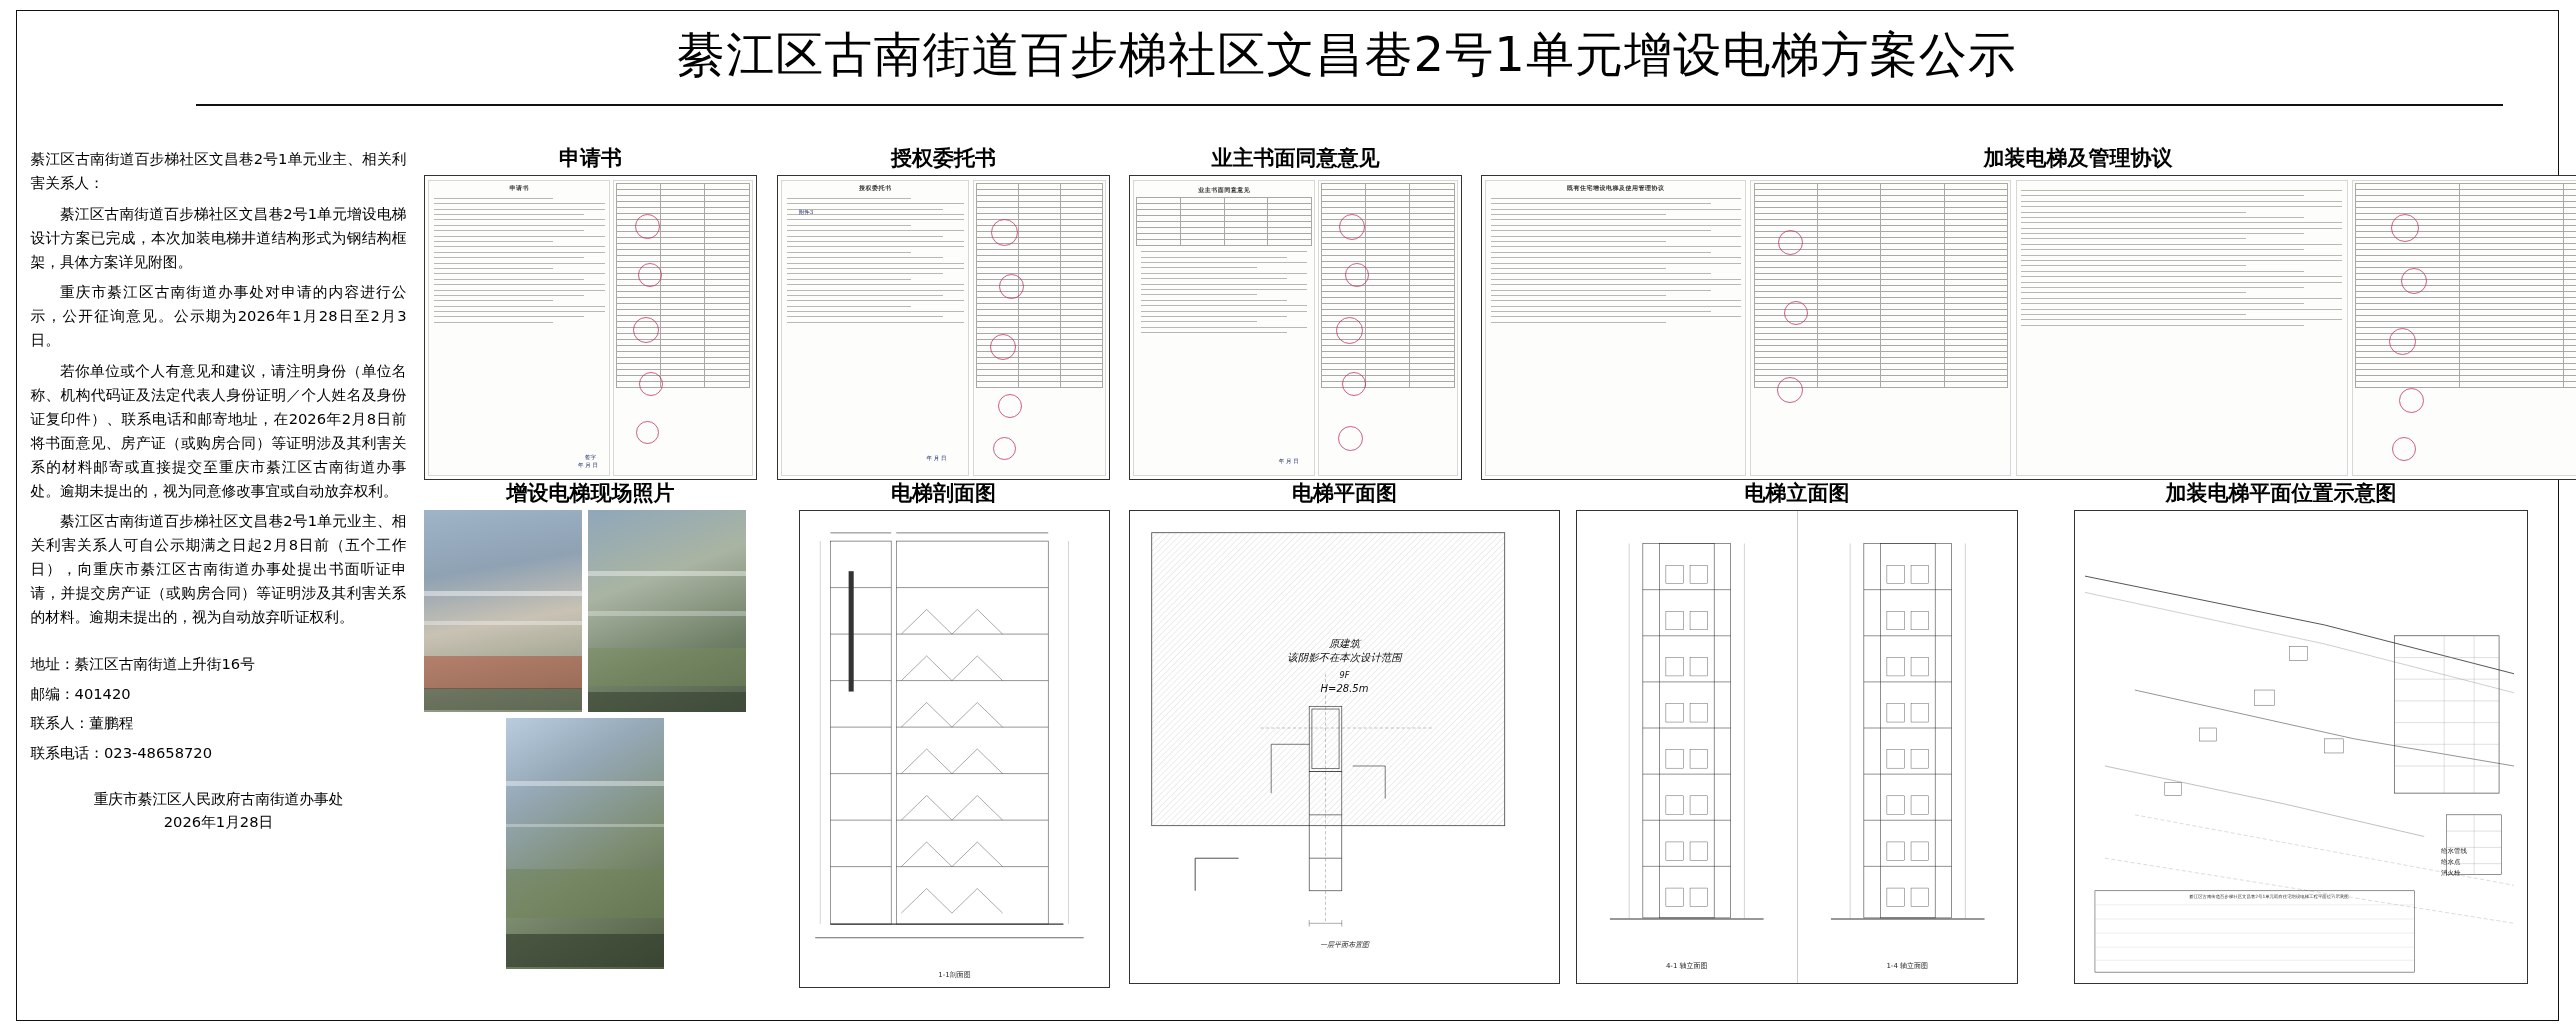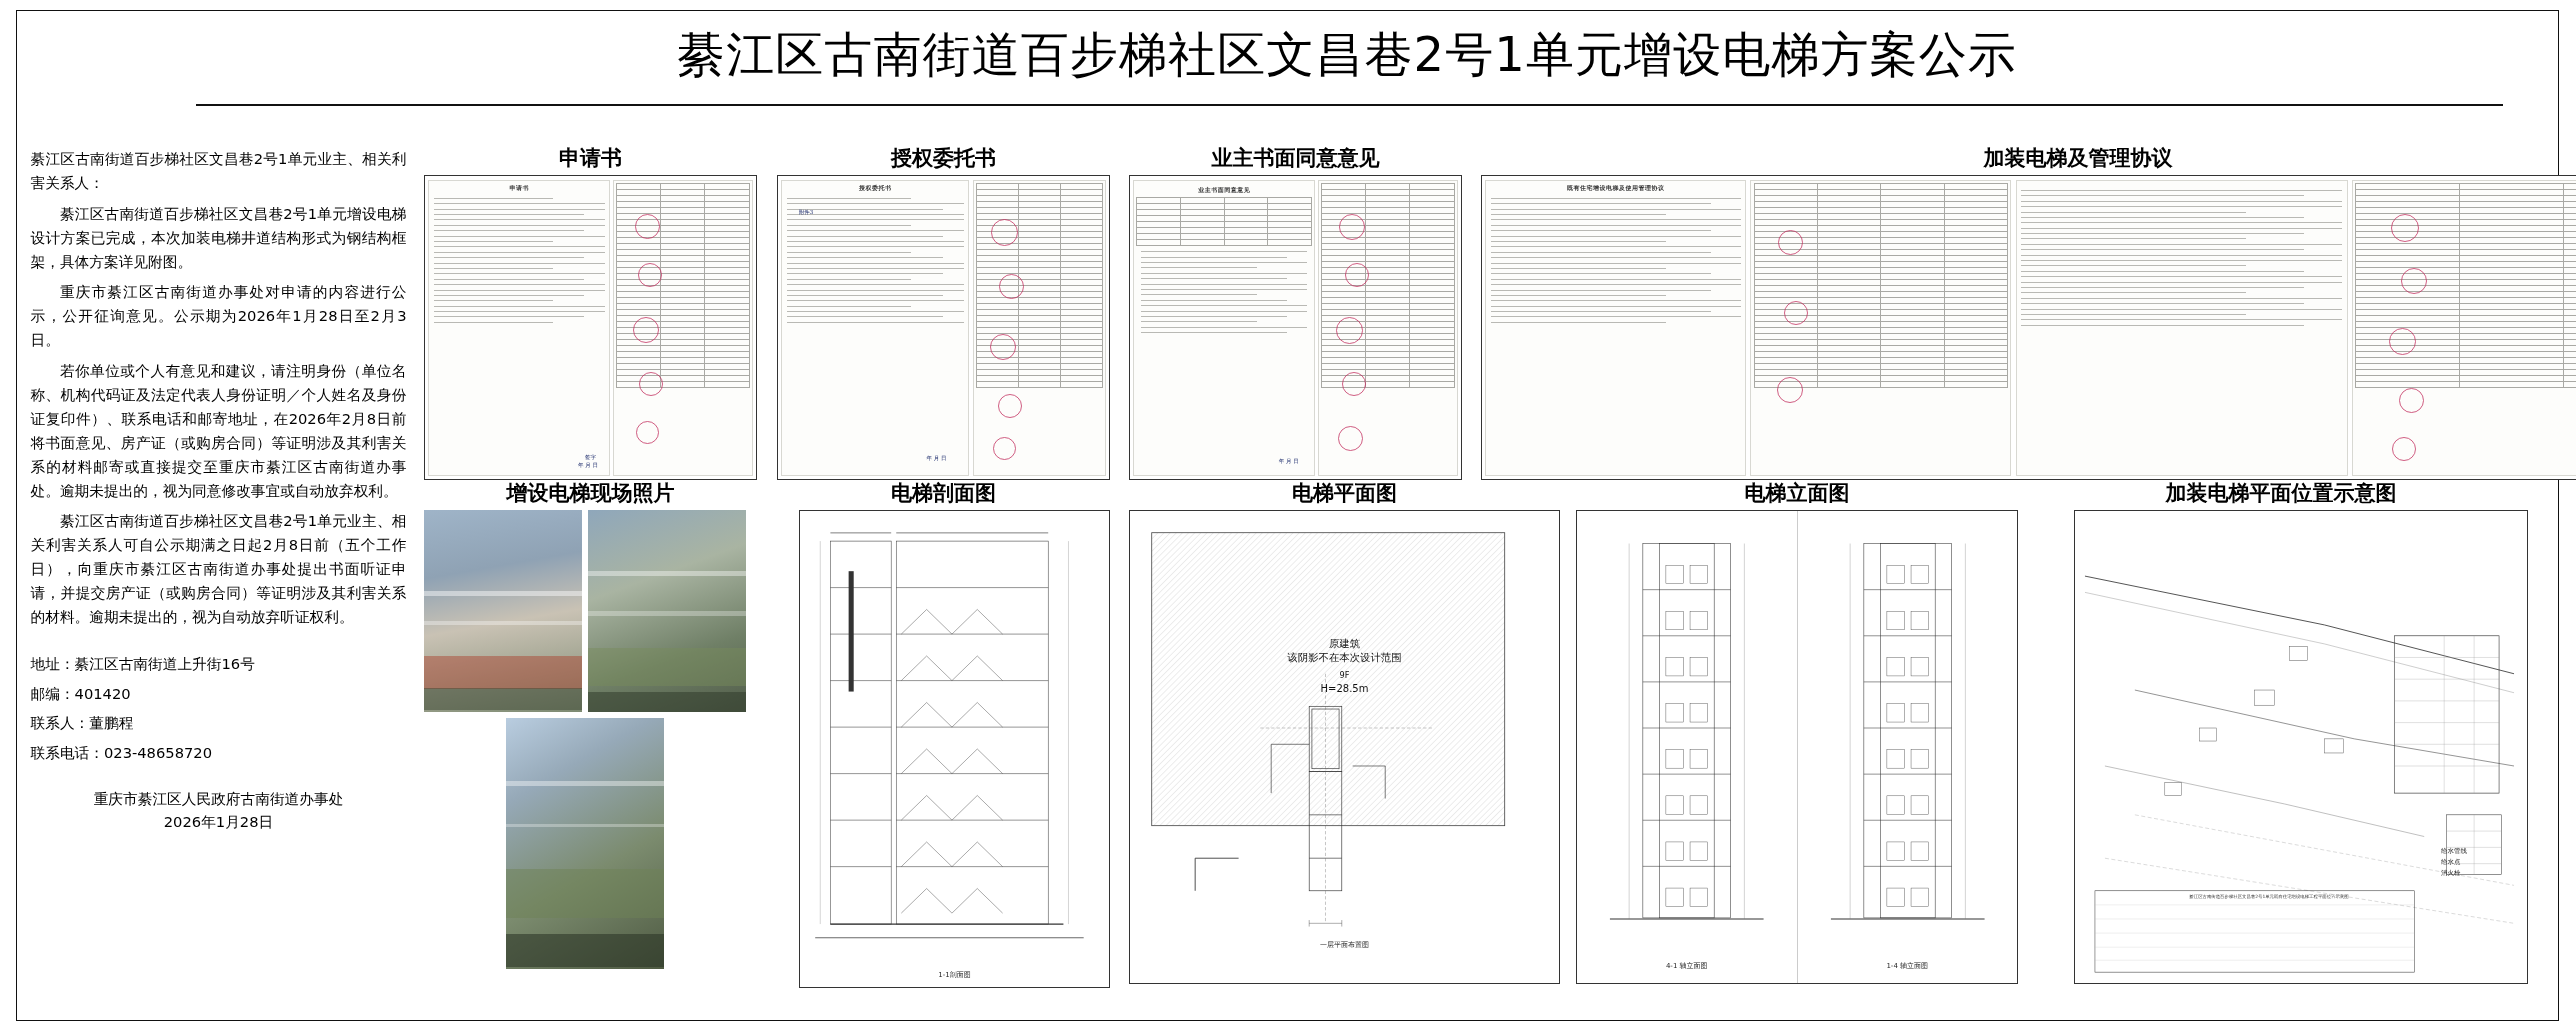--- a/index.html
+++ b/index.html
@@ -1406,21 +1406,21 @@
             </g>
           </g>
         </svg>
         <div class="cad-label" style="left:0; right:0; bottom:7.6px;">1-1剖面图</div>
       </div>
     </div>
   </div>
 
   <div class="panel" style="left:1129px; top:481px; width:431px;">
     <div class="panel-title">电梯平面图</div>
-    <div class="panel-body" style="height:474px;">
+    <div class="panel-body" style="height:474px;font-style:italic;">
       <div class="cad">
         <svg viewBox="0 0 790 870" preserveAspectRatio="none">
           <defs>
             <pattern id="hatch" width="8" height="8" patternUnits="userSpaceOnUse" patternTransform="rotate(45)">
               <line x1="0" y1="0" x2="0" y2="8" stroke="#bdbdbd" stroke-width="1"></line>
             </pattern>
           </defs>
           <rect x="40" y="40" width="650" height="540" fill="url(#hatch)" stroke="#444" stroke-width="1.5"></rect>
           <g stroke="#333" fill="none" stroke-width="1.2">
             <rect x="330" y="360" width="60" height="120"></rect>

